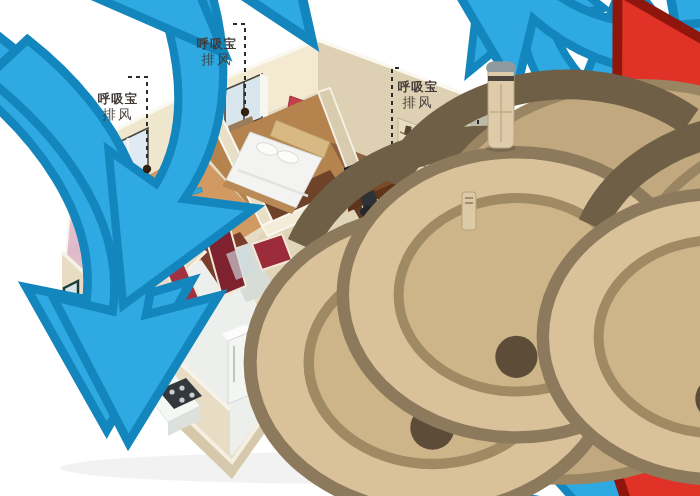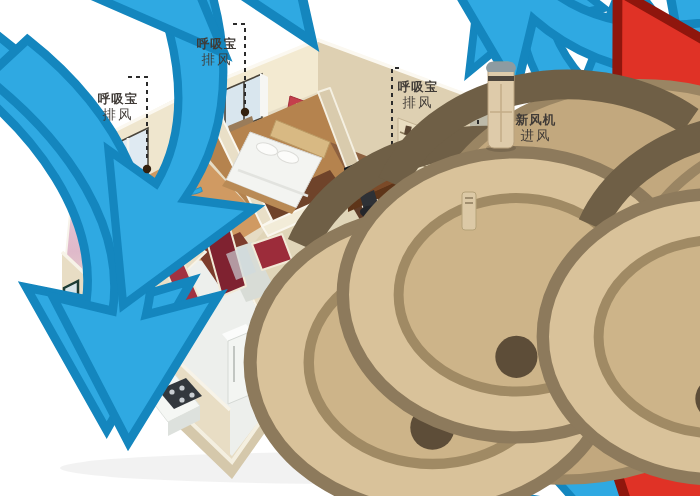--- a/index.html
+++ b/index.html
@@ -350,17 +350,13 @@
     <span class="l2">排风</span>
   </div>
   <div class="callout" style="left:187px;top:37px;width:60px;">
     <span class="l1">呼吸宝</span>
     <span class="l2">排风</span>
   </div>
   <div class="callout" style="left:388px;top:80px;width:60px;">
     <span class="l1">呼吸宝</span>
     <span class="l2">排风</span>
   </div>
-  <div class="callout" style="left:502px;top:113px;width:68px;">
-    <span class="l1">新风机</span>
-    <span class="l2">进风</span>
-  </div>
 </div>
 
 </body></html>

